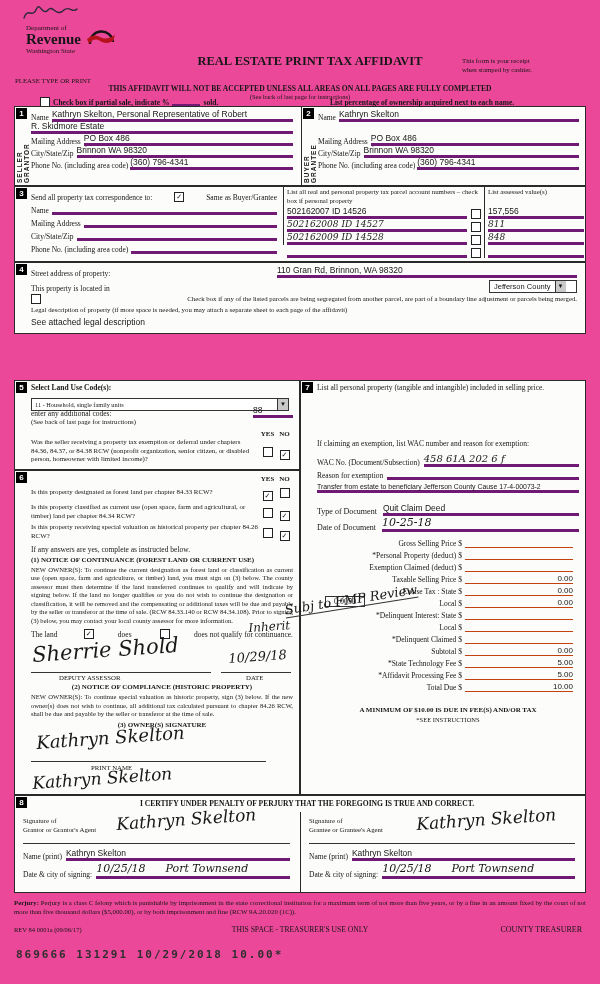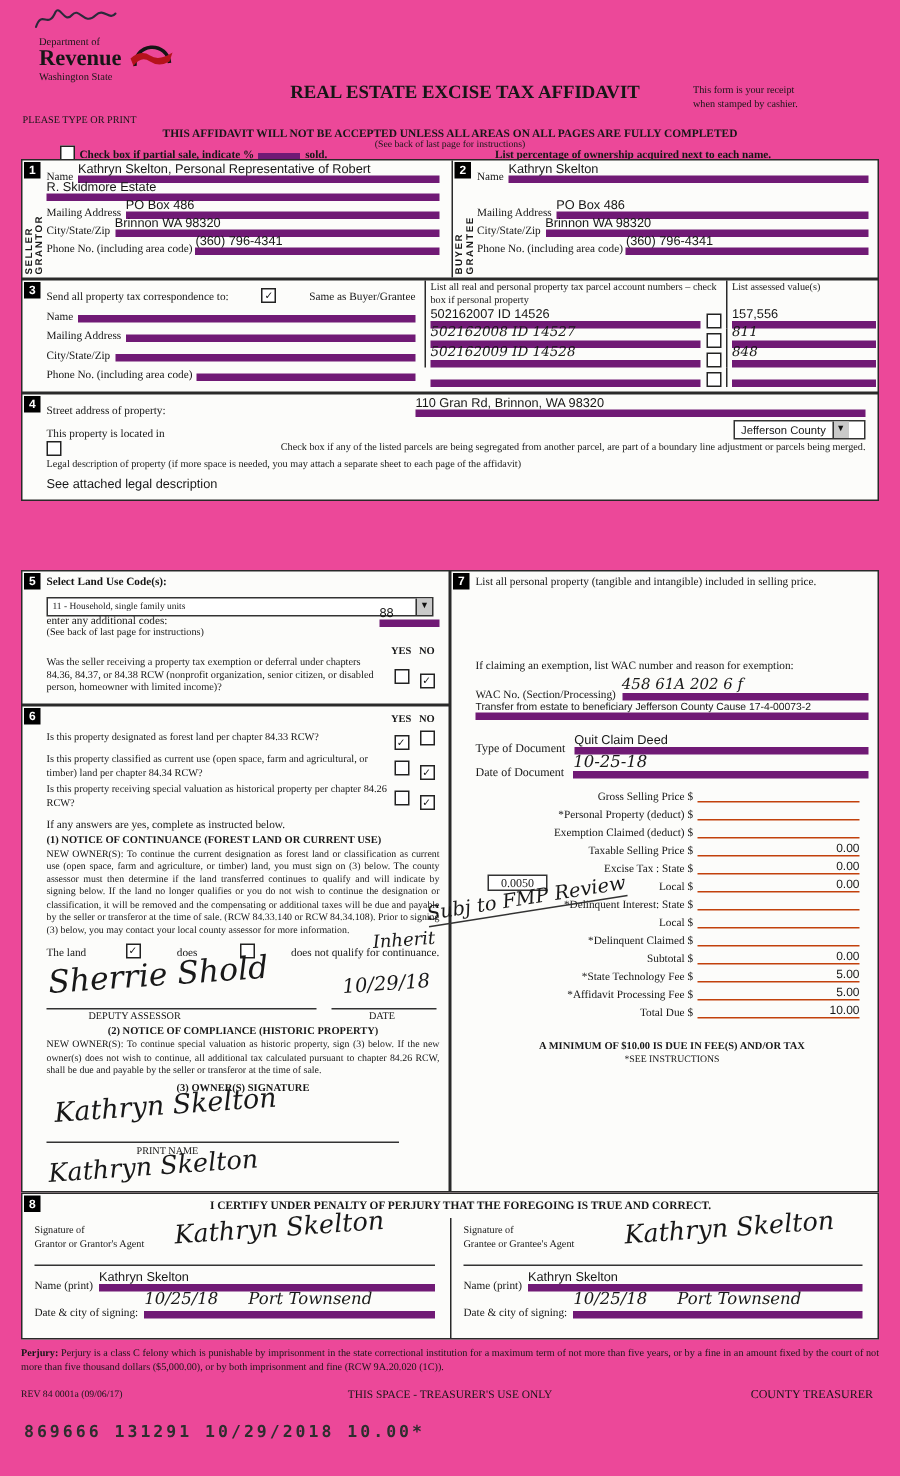--- a/index.html
+++ b/index.html
@@ -3,21 +3,21 @@
 <meta charset="utf-8">
 <style>
   html,body{margin:0;padding:0;background:#ddd;}
   .page{position:relative;width:600px;height:984px;background:#ec4899;font-family:"Liberation Serif",serif;color:#161616;overflow:hidden;margin:0 auto;}
   .abs{position:absolute;}
   .b{font-weight:bold;}
   .c{text-align:center;}
   .sec{position:absolute;border:1px solid #2a2a2a;box-sizing:border-box;background:#fcfcfa;}
   .numsq{position:absolute;width:11px;height:11px;background:#000;color:#fff;font:bold 8px/11px "Liberation Sans",sans-serif;text-align:center;z-index:3;}
   .cb{display:inline-block;width:8px;height:8px;border:1px solid #222;font:7px/8px "DejaVu Sans",sans-serif;text-align:center;vertical-align:-1px;background:#fff;color:#111;}
-  .ul{border-bottom:5px solid #701a75;}
+  .ul{border-bottom:3px solid #701a75;}
   .lbl{font-size:7.5px;}
   .sm{font-size:6.8px;line-height:1.3;}
   .val{font-family:"Liberation Sans",sans-serif;font-size:8.5px;}
   .hw{font-family:"DejaVu Serif",serif;font-style:italic;color:#181818;}
   .sig{display:inline-block;white-space:nowrap;transform:rotate(-4deg);transform-origin:left bottom;}
   .vert{writing-mode:vertical-rl;transform:rotate(180deg);font:bold 6.5px "Liberation Sans",sans-serif;letter-spacing:1px;}
   .frow{display:flex;align-items:flex-end;justify-content:space-between;}
   .grow{flex:1;min-width:0;}
   .yn{width:17px;text-align:center;flex:none;}
   .dd{display:inline-flex;align-items:stretch;border:1px solid #333;background:#fff;height:11px;}
@@ -42,21 +42,21 @@
       <div style="font-size:7px">Department of</div>
       <div class="b" style="font-size:15px;line-height:1">Revenue</div>
       <div style="font-size:7px">Washington State</div>
     </div>
     <svg width="32" height="30" viewBox="0 0 32 30" style="margin-left:4px">
       <path d="M5 20 A 11.5 11.5 0 1 1 28 18" fill="none" stroke="#151515" stroke-width="2.4"></path>
       <path d="M2 15 Q 9 9 15 13 T 30 11 L 28 17 Q 21 21 15 17 T 4 20 Z" fill="#b5121b"></path>
     </svg>
   </div>
 
-  <div class="abs b c" style="left:140px;top:54px;width:340px;font-size:12.5px">REAL ESTATE EXCISE TAX AFFIDAVIT</div>
+  <div class="abs b c" style="left:140px;top:54px;width:340px;font-size:12.5px">REAL ESTATE PRINT TAX AFFIDAVIT</div>
   <div class="abs" style="left:462px;top:56px;width:126px;font-size:6.8px;line-height:1.35">
     <div>This form is your receipt</div>
     <div>when stamped by cashier.</div>
   </div>
   <div class="abs" style="left:15px;top:77px;font-size:6.8px">PLEASE TYPE OR PRINT</div>
   <div class="abs b c" style="left:0;top:84px;width:600px;font-size:7.6px">THIS AFFIDAVIT WILL NOT BE ACCEPTED UNLESS ALL AREAS ON ALL PAGES ARE FULLY COMPLETED</div>
   <div class="abs c" style="left:0;top:93px;width:600px;font-size:6.5px">(See back of last page for instructions)</div>
 
   <div class="abs frow" style="left:40px;top:97px;height:10px">
     <span class="cb"></span>
@@ -308,22 +308,26 @@
     </div>
   </div>
 
   <div class="sec" style="left:300px;top:380px;width:286px;height:415px">
     <div class="numsq" style="left:1px;top:1px">7</div>
     <div style="margin:2px 6px 0 16px">
       <div class="lbl" style="min-height:18px;line-height:1.3">List all  personal property (tangible and intangible) included in selling price.</div>
       <div style="height:38px"></div>
       <div class="lbl" style="height:14px">If claiming an exemption, list WAC number and reason for exemption:</div>
       <div class="frow" style="height:14px">
-        <span class="lbl">WAC No. (Section/Processing)</span>
+        <span class="lbl">WAC No. (Document/Subsection)</span>
         <span class="ul grow hw" style="margin-left:4px;font-size:10px">458 61A 202  6 f</span>
+      </div>
+      <div class="frow" style="height:13px">
+        <span class="lbl">Reason for exemption</span>
+        <span class="ul grow" style="margin-left:4px"></span>
       </div>
       <div class="frow" style="height:13px">
         <span class="ul grow" style="font-family:'Liberation Sans',sans-serif;font-size:6.9px">Transfer from estate to beneficiary  Jefferson County Cause 17-4-00073-2</span>
       </div>
       <div style="height:8px"></div>
       <div class="frow" style="height:15px">
         <span style="font-size:8px">Type of Document</span>
         <span class="ul grow val" style="margin-left:6px">Quit Claim Deed</span>
       </div>
       <div class="frow" style="height:16px">

